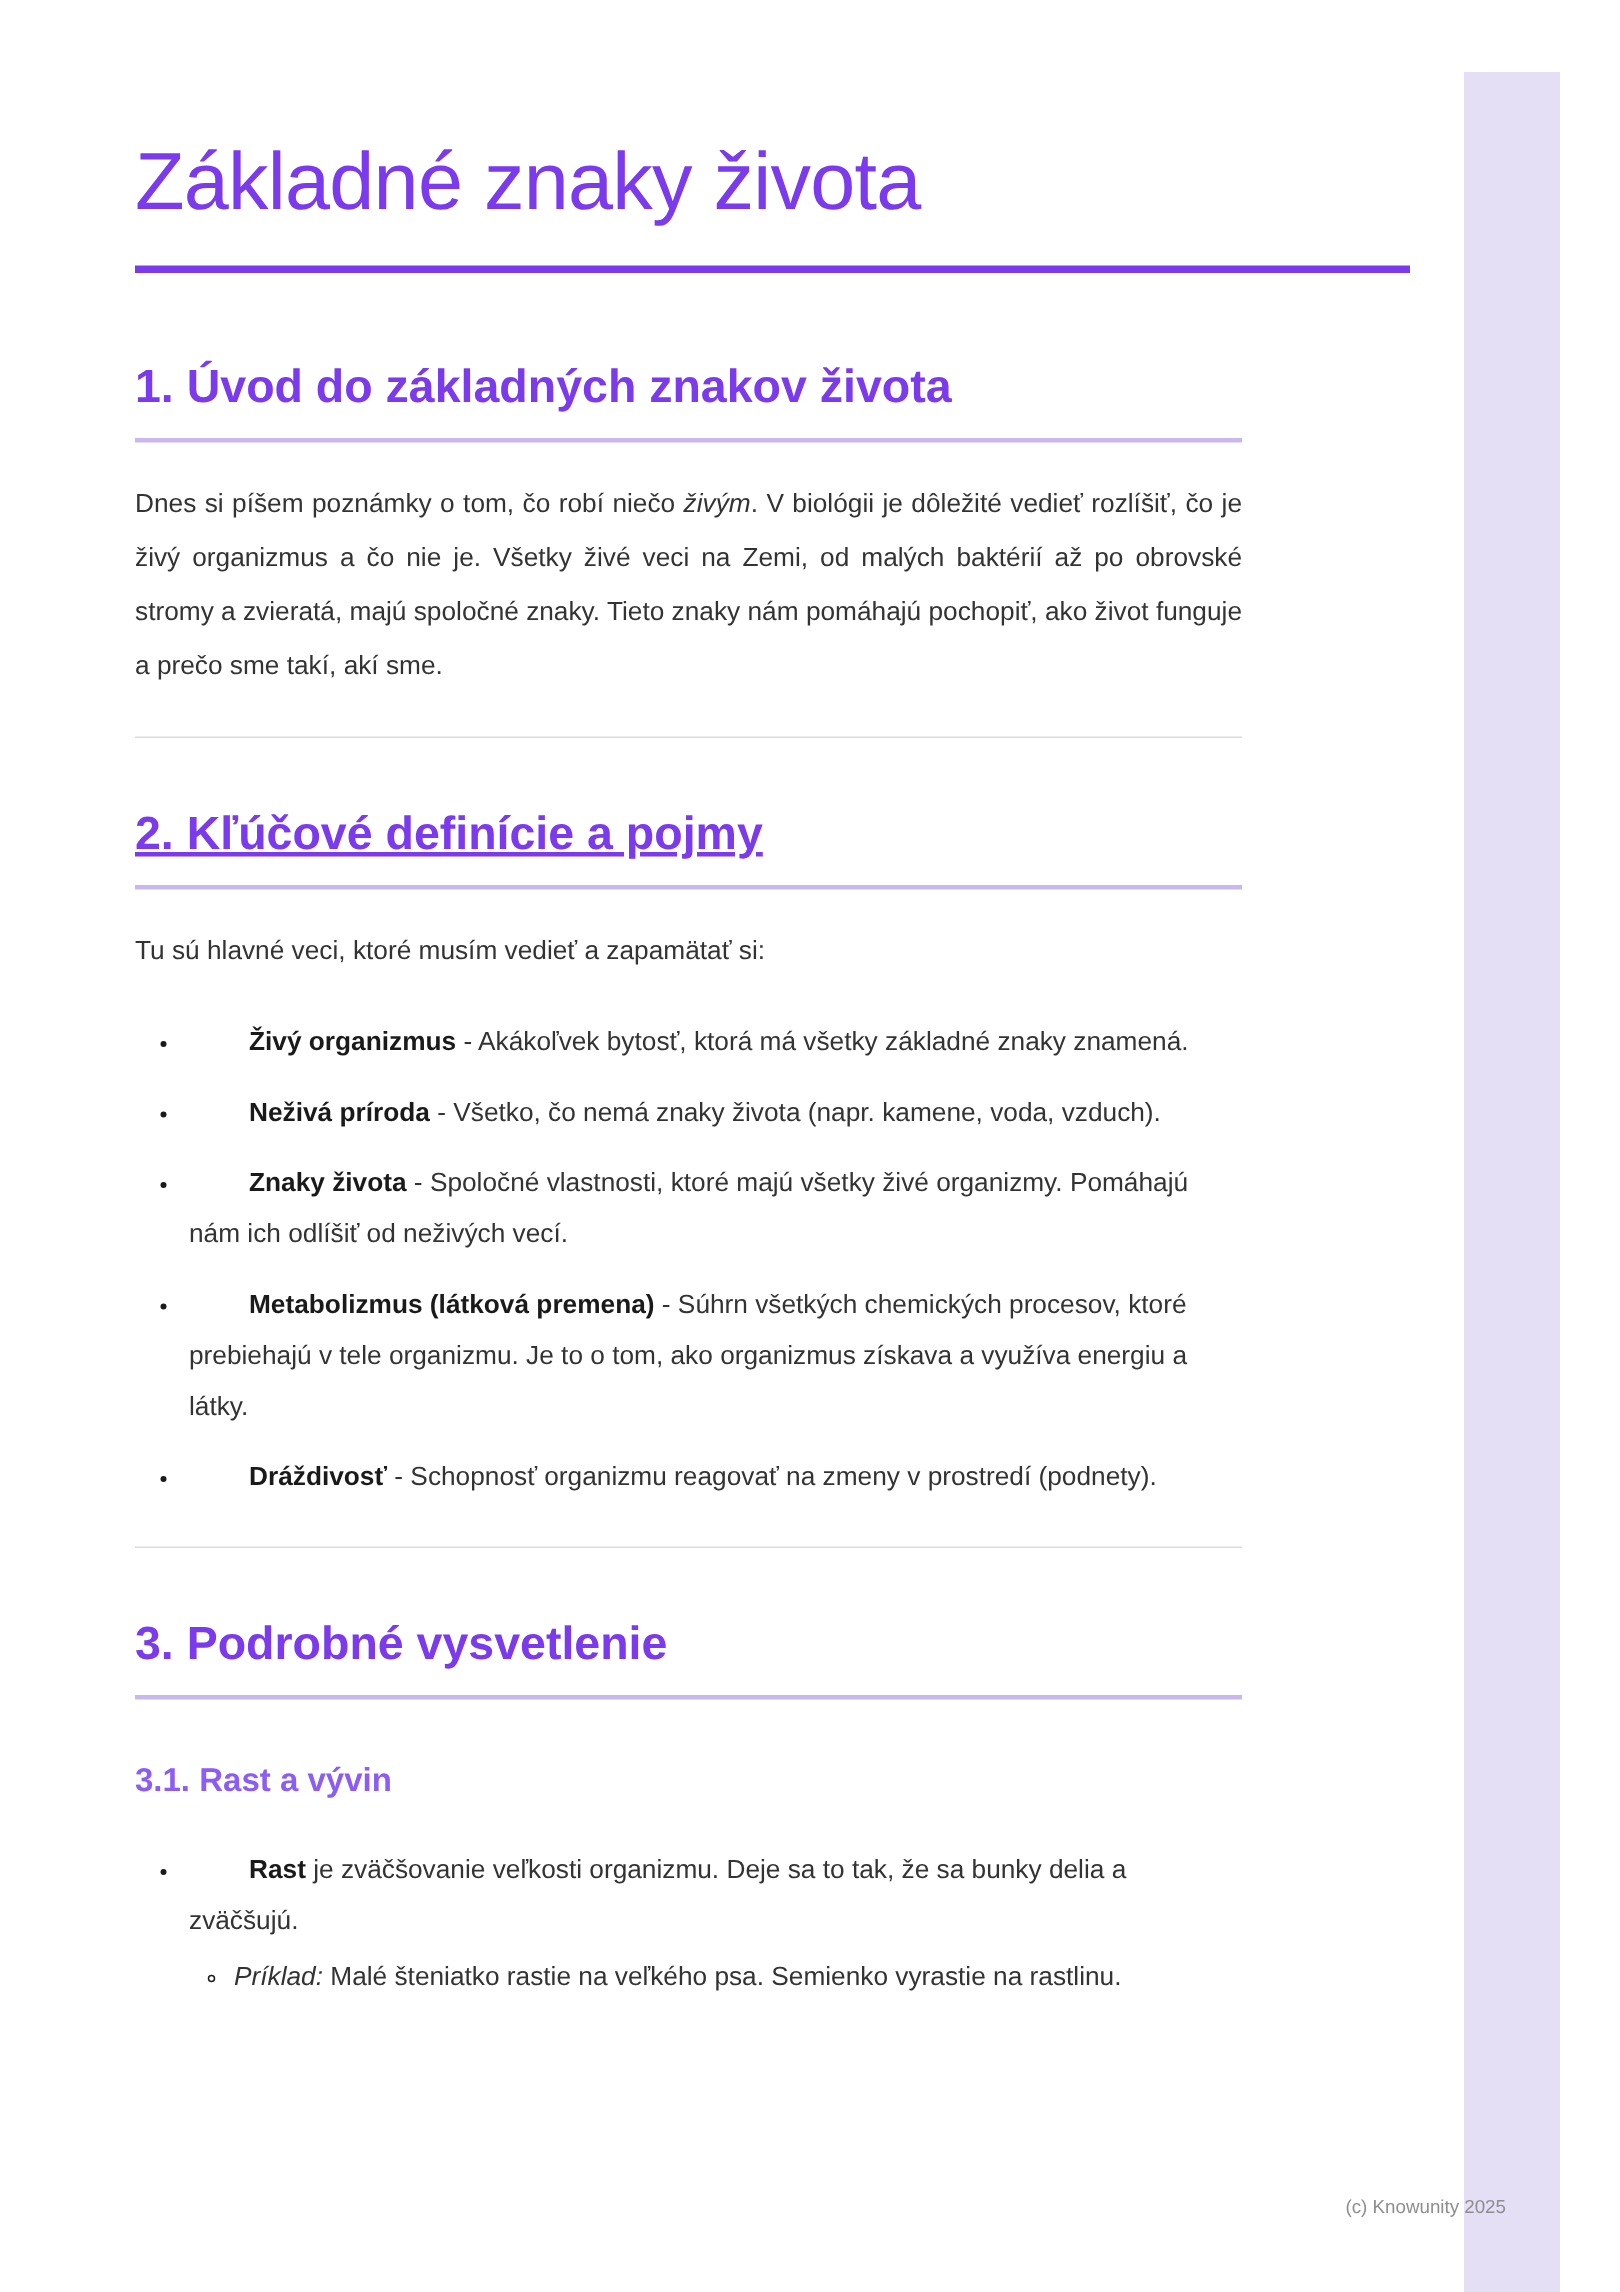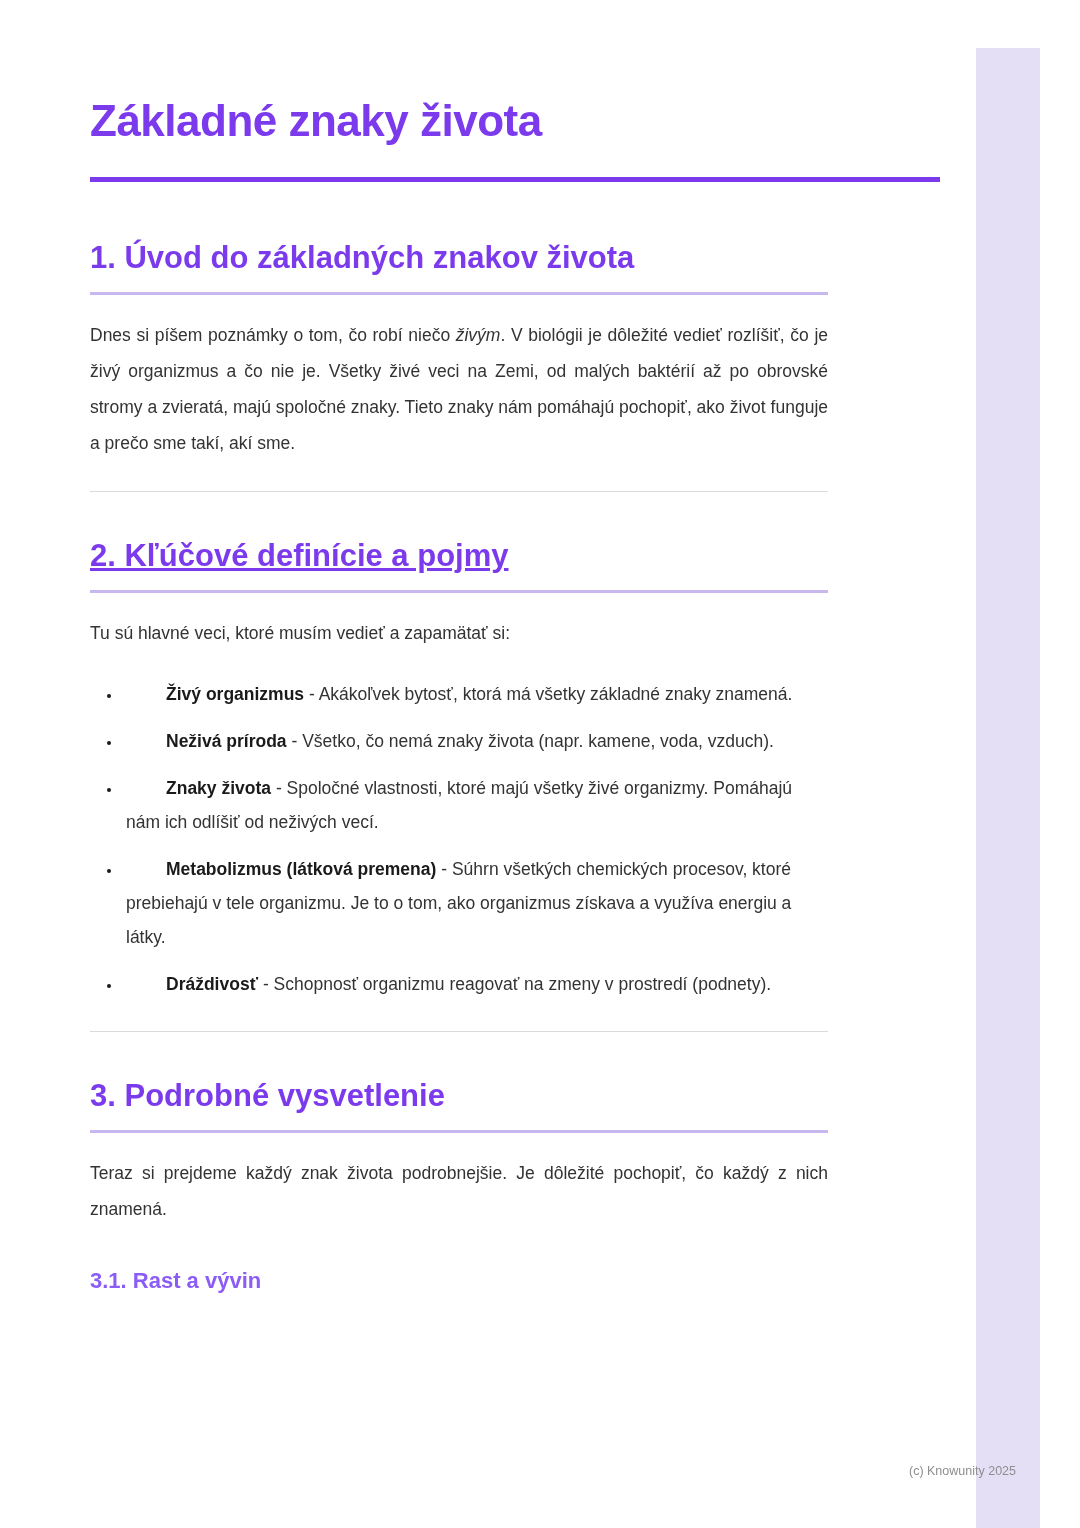--- a/index.html
+++ b/index.html
@@ -30,23 +30,23 @@
     height: 1480px;
     background: var(--strip);
   }
   .content {
     position: relative;
     padding: 95px 0 0 90px;
     width: 940px;
     z-index: 1;
   }
   h1.page-title {
-    font-size: 44px;
+    font-size: 54px;
     line-height: 52px;
-    font-weight: 700;
+    font-weight: 400;
     color: var(--accent);
     letter-spacing: -0.5px;
   }
   .title-rule {
     width: 850px;
     height: 5px;
     background: var(--accent);
     margin-top: 30px;
   }
   section { width: 738px; }
@@ -104,21 +104,21 @@
   h3.sub-heading {
     margin-top: 38px;
     font-size: 22px;
     line-height: 32px;
     font-weight: 700;
     color: var(--accent-soft);
   }
   .growth-list { margin-top: 20px; }
   .footer-note {
     position: absolute;
-    right: 64px;
+    right: 76px;
     bottom: 50px;
     font-size: 12.5px;
     color: var(--muted);
     z-index: 2;
   }
 </style>
 </head>
 <body>
 
 <div class="page">
@@ -145,21 +145,28 @@
         <li><strong>Znaky života</strong><span> - Spoločné vlastnosti, ktoré majú všetky živé organizmy. Pomáhajú nám ich odlíšiť od neživých vecí.</span></li>
         <li><strong>Metabolizmus (látková premena)</strong><span> - Súhrn všetkých chemických procesov, ktoré prebiehajú v tele organizmu. Je to o tom, ako organizmus získava a využíva energiu a látky.</span></li>
         <li><strong>Dráždivosť</strong><span> - Schopnosť organizmu reagovať na zmeny v prostredí (podnety).</span></li>
       </ul>
     </section>
 
     <hr class="divider">
 
     <section class="section-expl">
       <h2 class="section-heading">3. Podrobné vysvetlenie</h2>
-      <p class="body justify">Teraz si prejdeme každý znak života podrobnejšie. Je dôležité pochopiť, čo každý z nich znamená.</p>
 
       <h3 class="sub-heading">3.1. Rast a vývin</h3>
+      <ul class="def-list growth-list">
+        <li>
+          <strong>Rast</strong><span> je zväčšovanie veľkosti organizmu. Deje sa to tak, že sa bunky delia a zväčšujú.</span>
+          <ul class="sub-list">
+            <li><em>Príklad:</em><span> Malé šteniatko rastie na veľkého psa. Semienko vyrastie na rastlinu.</span></li>
+          </ul>
+        </li>
+      </ul>
     </section>
 
   </main>
 
   <div class="footer-note">(c) Knowunity 2025</div>
 </div>
 
 </body></html>

